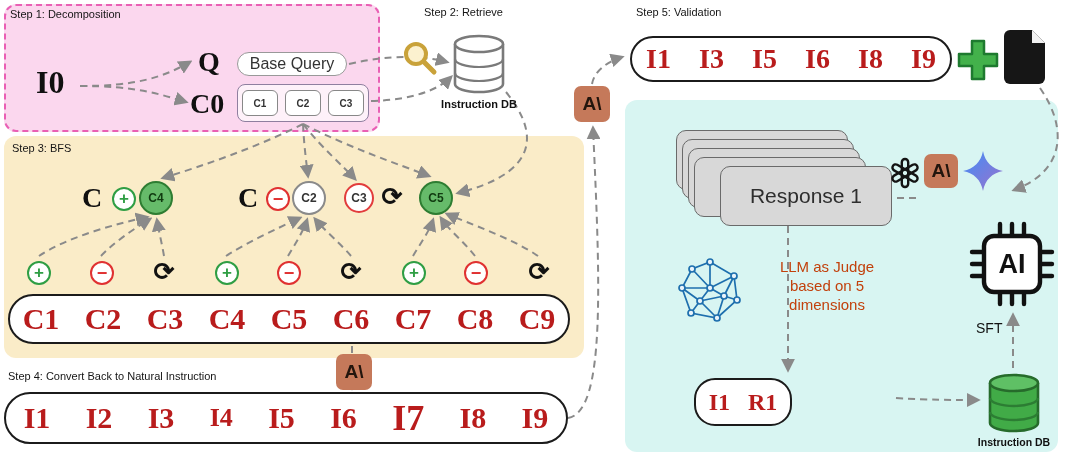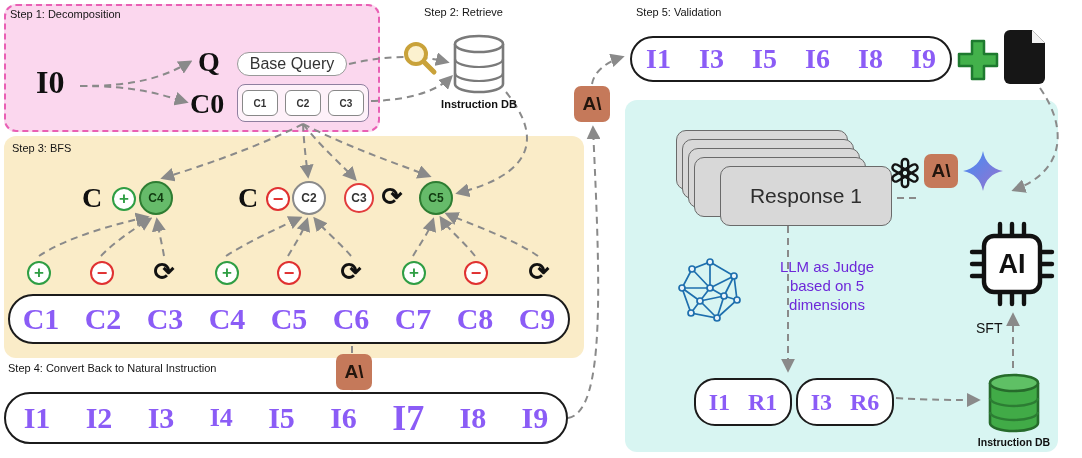--- a/index.html
+++ b/index.html
@@ -6,40 +6,40 @@
   .canvas{position:relative;width:1082px;height:458px;background:#fff;font-family:"Liberation Sans",sans-serif;overflow:hidden}
   .overlay{position:absolute;left:0;top:0;width:1082px;height:458px;pointer-events:none;z-index:4}
   .panel{position:absolute;border-radius:12px;z-index:1}
   .panel.pink{background:#fbd7ee;border:2px dashed #e95fb4}
   .panel.orange{background:#faecc8}
   .panel.cyan{background:#d8f5f2}
   .region-title{position:absolute;font-size:11px;color:#151515;z-index:5;white-space:nowrap}
   .serif{font-family:"Liberation Serif",serif;font-weight:bold;color:#101010}
   .abs{position:absolute}
   .seq-box{position:absolute;background:#fff;border:2.5px solid #1b1b1b;display:flex;align-items:center;justify-content:space-around;z-index:6;box-sizing:border-box}
-  .tok{font-family:"Liberation Serif",serif;font-weight:bold;color:#8b5cf6}
+  .tok{font-family:"Liberation Serif",serif;font-weight:bold;color:#b91c1c}
   .node{position:absolute;border-radius:50%;display:flex;align-items:center;justify-content:center;font-weight:bold;font-size:12px;box-sizing:border-box;z-index:6;font-family:"Liberation Sans",sans-serif}
   .node.green{background:#66bb6a;border:2px solid #2e7d32;color:#103b10}
   .node.white{background:#fff;border:2px solid #8a8a8a;color:#333}
   .node.red{background:#fff;border:2.5px solid #e23c3c;color:#333}
   .op{position:absolute;width:24px;height:24px;border-radius:50%;display:flex;align-items:center;justify-content:center;font-weight:bold;box-sizing:border-box;z-index:6;background:#fff;line-height:20px}
   .op.plus{border:2.5px solid #2f9e44;color:#2f9e44;font-size:17px}
   .op.minus{border:2.5px solid #e03131;color:#e03131;font-size:18px}
   .op.refresh{border:none;background:transparent;color:#111;font-size:25px;font-weight:bold}
   .badge{position:absolute;width:36px;height:36px;background:#c5795a;border-radius:7px;display:flex;align-items:center;justify-content:center;font-weight:bold;font-size:19px;color:#23150d;z-index:8}
   .pillq{position:absolute;background:#fff;border:1.6px solid #999;border-radius:12px;display:flex;align-items:center;justify-content:center;font-size:16px;color:#333;z-index:6;box-sizing:border-box}
   .chipbox{position:absolute;background:rgba(255,255,255,.65);border:1.6px solid #8f7f9f;border-radius:8px;display:flex;align-items:center;justify-content:center;gap:7px;z-index:6;box-sizing:border-box}
   .chip{width:36px;height:26px;background:#fff;border:1.5px solid #888;border-radius:6px;display:flex;align-items:center;justify-content:center;font-size:10px;font-weight:bold;color:#333;box-sizing:border-box}
   .card{position:absolute;width:170px;height:58px;background:#d8d8d8;border:1.6px solid #6a6a6a;border-radius:10px;z-index:6;display:flex;align-items:center;justify-content:center}
   .card-label{font-size:21px;color:#2e2e2e}
   .pair-pill{position:absolute;width:98px;height:48px;background:#fff;border:2.5px solid #1b1b1b;border-radius:21px;display:flex;align-items:center;justify-content:center;z-index:6;box-sizing:border-box}
   .pair-pill .tok{font-size:24px;word-spacing:12px}
   .db-label{position:absolute;font-size:11px;font-weight:bold;color:#111;text-align:center;z-index:6}
   .icon{position:absolute;z-index:7}
-  .judge-text{position:absolute;width:134px;font-size:15px;color:#6d28d9;text-align:center;z-index:6;line-height:1.25}
+  .judge-text{position:absolute;width:134px;font-size:15px;color:#c2410c;text-align:center;z-index:6;line-height:1.25}
   .sft{position:absolute;font-size:14px;color:#111;z-index:6}
 </style>
 </head>
 <body>
 
 <div class="canvas">
 
   <div class="panel pink" style="left:4px;top:4px;width:372px;height:124px"></div>
   <div class="panel orange" style="left:4px;top:136px;width:580px;height:222px"></div>
   <div class="panel cyan" style="left:625px;top:100px;width:433px;height:352px"></div>
@@ -76,21 +76,21 @@
       <path d="M916 198 L878 198" marker-end="url(#ah)"></path>
       <path d="M788 226 L788 370" marker-end="url(#ah)"></path>
       <path d="M896 398 C930 400, 952 400, 978 400" marker-end="url(#ah)"></path>
       <path d="M1013 368 L1013 315" marker-end="url(#ah)"></path>
     </g>
   </svg>
 
   <div class="region-title" style="left:10px;top:8px">Step 1: Decomposition</div>
   <div class="region-title" style="left:424px;top:6px">Step 2: Retrieve</div>
   <div class="region-title" style="left:12px;top:142px">Step 3: BFS</div>
-  <div class="region-title" style="left:8px;top:362px">Step 4: Convert Back to Natural Instruction</div>
+  <div class="region-title" style="left:8px;top:370px">Step 4: Convert Back to Natural Instruction</div>
   <div class="region-title" style="left:636px;top:6px">Step 5: Validation</div>
 
   <div class="abs serif" style="left:36px;top:64px;font-size:32px;z-index:6">I0</div>
   <div class="abs serif" style="left:198px;top:46px;font-size:28px;z-index:6">Q</div>
   <div class="abs serif" style="left:190px;top:88px;font-size:28px;z-index:6">C0</div>
   <div class="pillq" style="left:237px;top:52px;width:110px;height:24px">Base Query</div>
   <div class="chipbox" style="left:237px;top:84px;width:132px;height:38px">
     <span class="chip">C1</span>
     <span class="chip">C2</span>
     <span class="chip">C3</span>
@@ -214,23 +214,20 @@
       <circle cx="16" cy="13" r="3"></circle>
         <circle cx="34" cy="32" r="3"></circle>
         <circle cx="24" cy="45" r="3"></circle>
         <circle cx="48" cy="40" r="3"></circle>
     </g>
   </svg>
   <div class="judge-text" style="left:760px;top:258px">LLM as Judge based on 5 dimensions</div>
 
   <div class="pair-pill" style="left:694px;top:378px">
     <span class="tok">I1 R1</span>
-  </div>
-  <div class="pair-pill" style="left:796px;top:378px">
-    <span class="tok">I3 R6</span>
   </div>
 
   <svg class="icon" style="left:986px;top:372px" width="56" height="62" viewBox="0 0 56 62">
     <path d="M4 11 V51 a24 8 0 0 0 48 0 V11" fill="#41ab47" stroke="#266b2b" stroke-width="2.6"></path>
     <path d="M4 26 a24 8 0 0 0 48 0" fill="none" stroke="#2c7d33" stroke-width="2.4"></path>
     <path d="M4 40 a24 8 0 0 0 48 0" fill="none" stroke="#2c7d33" stroke-width="2.4"></path>
     <ellipse cx="28" cy="11" rx="24" ry="8" fill="#5fc065" stroke="#266b2b" stroke-width="2.6"></ellipse>
   </svg>
   <div class="db-label" style="left:974px;top:436px;width:80px;font-size:10.5px">Instruction DB</div>
 

